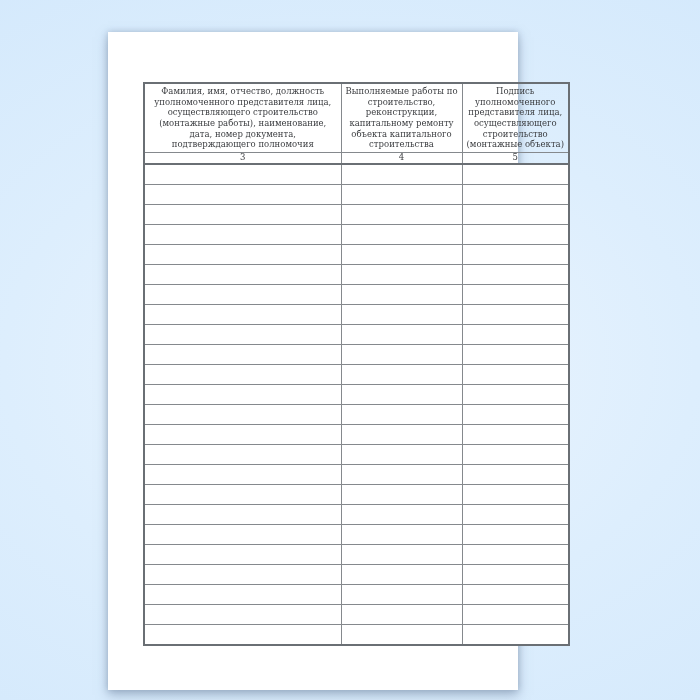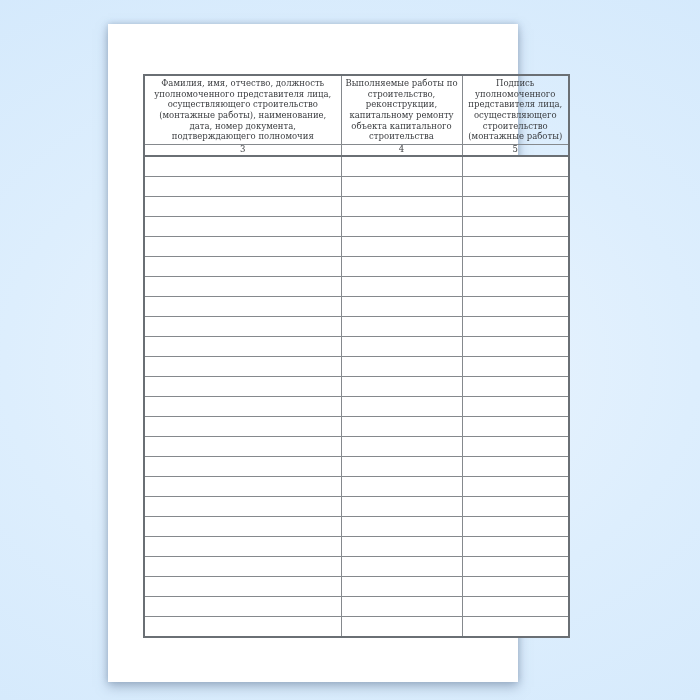--- a/index.html
+++ b/index.html
@@ -16,21 +16,21 @@
   }
   .backdrop {
     position: absolute;
     inset: 0;
     background: radial-gradient(ellipse 130% 95% at 50% 52%,
                 #ecf5fe 0%, #ddeefd 38%, #d4e9fc 70%, #cfe5fb 100%);
   }
   .page {
     position: absolute;
     left: 108px;
-    top: 24px;
+    top: 32px;
     width: 410px;
     height: 658px;
     background: #ffffff;
     box-shadow: 0 5px 11px rgba(108, 130, 158, 0.50),
                 0 0 6px rgba(108, 130, 158, 0.38);
   }
   table.doc-table {
     position: absolute;
     left: 35px;
     top: 50px;
@@ -76,21 +76,21 @@
     <table class="doc-table">
       <colgroup>
         <col style="width:197px">
         <col style="width:121px">
         <col style="width:107px">
       </colgroup>
       <thead>
         <tr class="header-row">
           <th>Фамилия, имя, отчество, должность уполномоченного представителя лица, осуществляющего строительство (монтажные работы), наименование, дата, номер документа, подтверждающего полномочия</th>
           <th>Выполняемые работы по строительство, реконструкции, капитальному ремонту объекта капитального строительства</th>
-          <th>Подпись уполномоченного представителя лица, осуществляющего строительство (монтажные работы)</th>
+          <th>Подпись уполномоченного представителя лица, осуществляющего строительство (монтажные объекта)</th>
         </tr>
         <tr class="num-row">
           <th>3</th>
           <th>4</th>
           <th>5</th>
         </tr>
       </thead>
       <tbody>
           <tr>
             <td></td>

